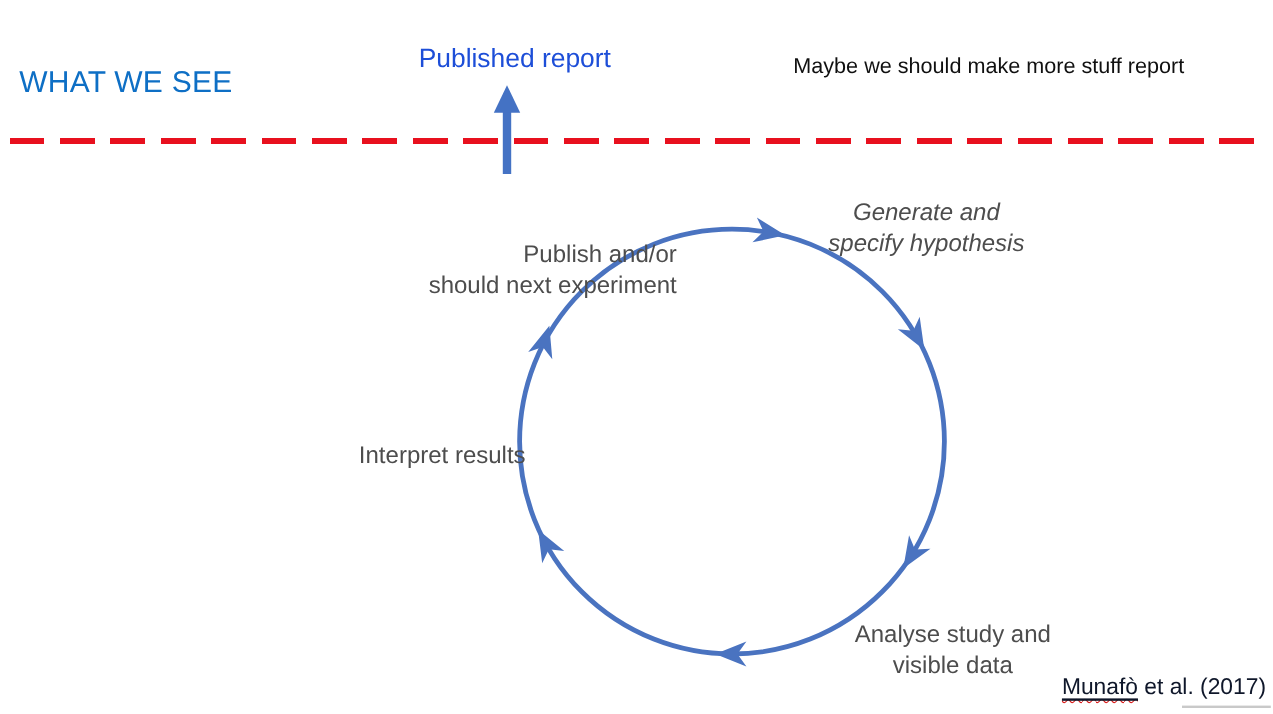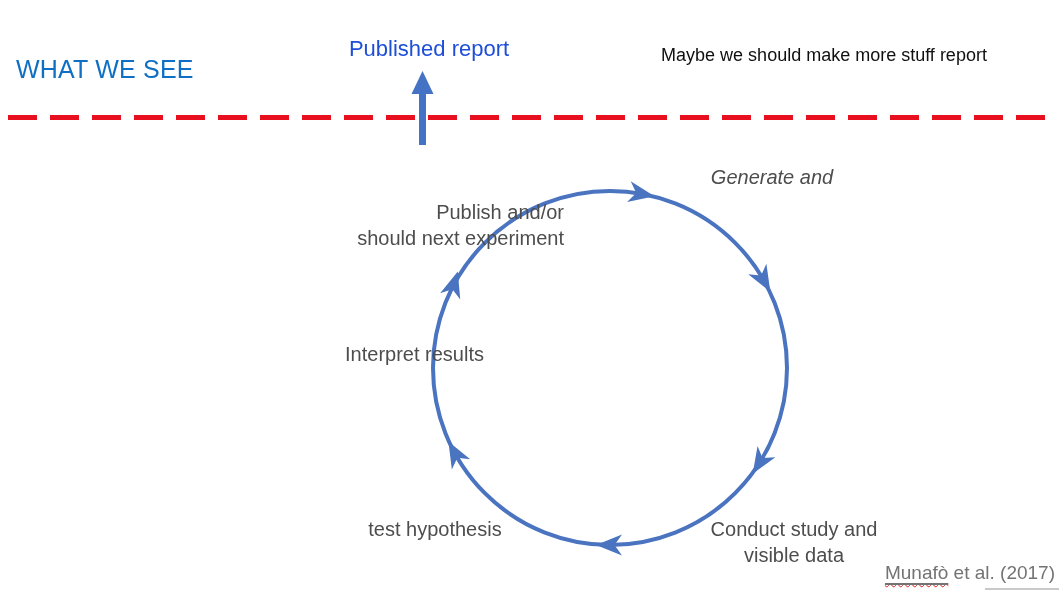--- a/index.html
+++ b/index.html
@@ -36,26 +36,26 @@
   .cycle-svg{position:absolute;left:0;top:0;}
   .cycle-circle{fill:none;stroke:var(--cycle-blue,#4a73c0);stroke-width:4px;}
   .cyc-label{
     position:absolute;
     font-size:20px;line-height:26px;
     color:var(--label-gray,#4d4d4d);
   }
   .cyc-label.publish  {left:264px;top:164px;width:300px;text-align:right;margin-top:35px;}
   .cyc-label.generate {left:622px;top:164px;width:300px;text-align:center;font-style:italic;}
   .cyc-label.design   {left:788px;top:359px;width:220px;text-align:left;}
-  .cyc-label.interpret{left:218px;top:341px;width:220px;text-align:right;margin-left:46px;}
+  .cyc-label.interpret{left:218px;top:367px;width:220px;text-align:right;}
   .cyc-label.conduct  {left:644px;top:516px;width:300px;text-align:center;}
   .cyc-label.analyse  {left:285px;top:516px;width:300px;text-align:center;}
   .citation{
     position:absolute;right:6px;top:562px;
-    font-size:19px;color:#737373;white-space:nowrap;
+    font-size:19px;color:#0f172a;white-space:nowrap;
   }
   .citation .squiggle{
     text-decoration:underline wavy var(--squiggle-red,#d9201f);
     text-decoration-thickness:1px;
     text-underline-offset:4px;
   }
   .citation .squiggle .straight{
     text-decoration:underline;
     text-decoration-thickness:1.5px;
   }
@@ -92,30 +92,30 @@
       <path d="M 14 0 L -12 -10.5 L -4.5 0 L -12 10.5 Z" transform="translate(453.7 284.9) rotate(287)" fill="#4a73c0"></path>
     </svg>
 
   <div class="cyc-label publish">
     <div>Publish and/or</div>
     <div>should next experiment</div>
   </div>
 
   <div class="cyc-label generate">
     <div>Generate and</div>
+    <div>specify hypothesis</div>
   </div>
 
 
   <div class="cyc-label conduct">
-    <div>Conduct study and</div>
+    <div>Analyse study and</div>
     <div>visible data</div>
   </div>
 
   <div class="cyc-label analyse">
-    <div>test hypothesis</div>
   </div>
 
   <div class="cyc-label interpret">
     <div>Interpret results</div>
   </div>
 
   <div class="citation">
     <span class="squiggle"><span class="straight">Munafò</span></span><span> et al. (2017)</span>
   </div>
 

